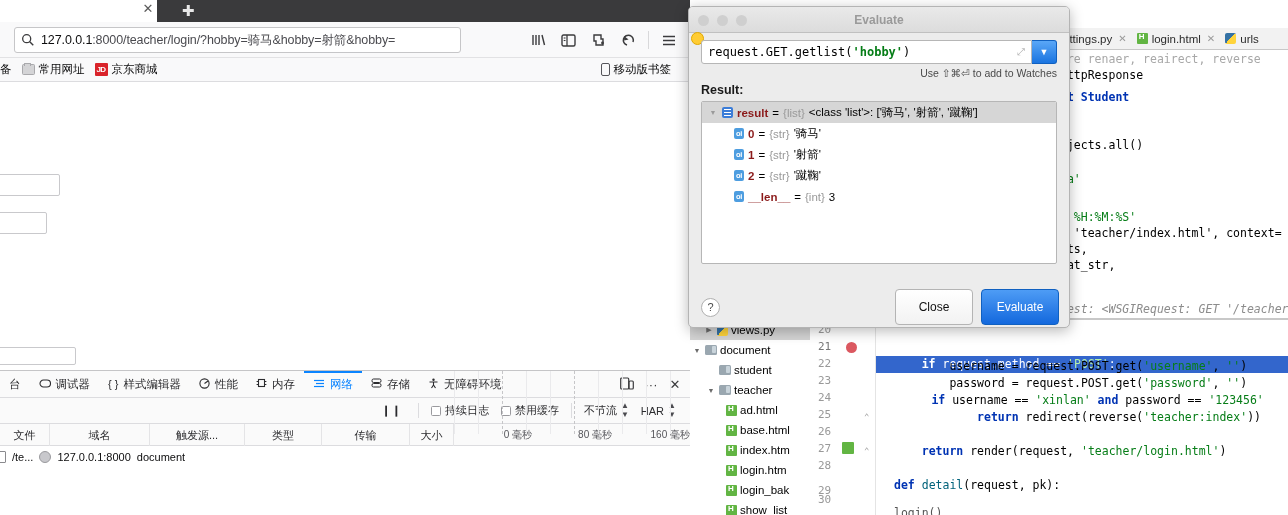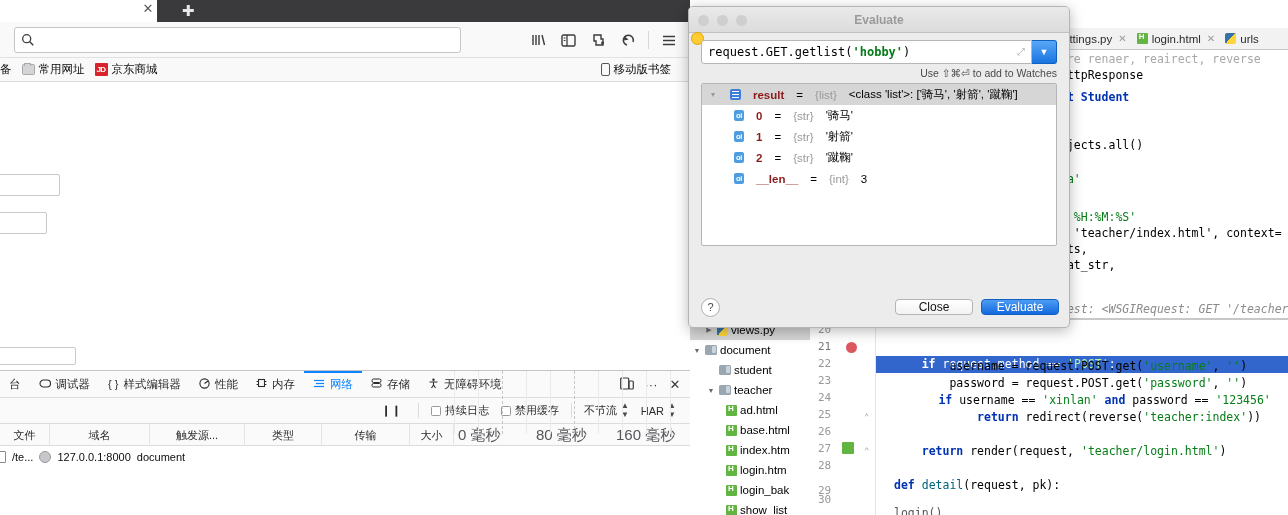--- a/index.html
+++ b/index.html
@@ -130,21 +130,21 @@
     display: flex; align-items: center; padding-left: 0px; gap: 0px;
   }
   .fbtn { font-size: 11px; color: #2b2b2e; padding: 0 9px; white-space: nowrap; }
 
   .tablehdr {
     height: 22px; background: #fafafa; border-bottom: 1px solid #dcdcdf;
     display: flex; align-items: center; font-size: 11px; color: #2b2b2e;
     position: relative;
   }
   .th { text-align: center; border-right: 1px solid #e4e4e6; height: 22px; line-height: 22px; }
-  .th.tl { border-right: none; color: #55555a; font-size: 15px; text-align: left; padding-left: 4px; }
+  .th.tl { border-right: none; color: #55555a; font-size: 10px; text-align: right; padding-left: 4px; }
   .netrow {
     height: 22px; display: flex; align-items: center; font-size: 11px; color: #0c0c0d;
     gap: 6px; position: relative;
   }
   .docicon {
     width: 10px; height: 12px; border: 1px solid #8a8a8e; background: #fff;
     border-radius: 1px; margin-left: -4px;
   }
   .globe {
     width: 12px; height: 12px; border-radius: 50%; background: #c8c8cc;
@@ -249,21 +249,21 @@
   .expr-drop {
     width: 25px; background: linear-gradient(#5aa7f7,#1a74e0); border: 1px solid #1060c0;
     border-left: none; border-radius: 0 3px 3px 0; color: #fff;
     display: flex; align-items: center; justify-content: center; font-size: 9px;
   }
   .hint { text-align: right; font-size: 10.5px; color: #4a4a4a; margin-top: 3px; margin-bottom: 4px; }
   .res-panel {
     background: #fff; border: 1px solid #b6b6b6; border-radius: 2px;
     height: 163px; overflow: hidden; font-size: 11.5px;
   }
-  .rrow { height: 21px; display: flex; align-items: center; gap: 12px; padding-left: 6px; white-space: nowrap; }
+  .rrow { height: 21px; display: flex; align-items: center; gap: 4px; padding-left: 6px; white-space: nowrap; }
   .rrow.sel { background: #d6d6d6; }
   .twisty { width: 10px; font-size: 7px; color: #9a9a9a; text-align: center; }
   .oi {
     font-size: 7.5px; background: #4d9de0; color: #fff; padding: 1px 2px;
     border-radius: 2px; font-weight: bold; letter-spacing: -0.3px;
   }
   .listic { width: 11px; height: 11px; background: #3b7dd8; border-radius: 2px; position: relative; }
   .listic:after { content: ""; position: absolute; left: 2px; top: 2px; width: 7px; height: 1px; background: #fff; box-shadow: 0 3px 0 #fff, 0 6px 0 #fff; }
   .rname { color: #8b1a1a; font-weight: bold; }
   .rtype { color: #9a9a9a; }
@@ -271,21 +271,21 @@
   .dlg-foot {
     position: absolute; left: 0; bottom: 0; width: 382px; height: 40px;
     display: flex; align-items: center; padding: 0 12px;
   }
   .helpbtn {
     width: 19px; height: 19px; border-radius: 50%; background: #fff;
     border: 1px solid #b0b0b0; font-size: 11px; color: #4a4a4a;
     display: flex; align-items: center; justify-content: center;
   }
   .btn {
-    height: 16px; min-width: 78px; border-radius: 4px; font-size: 12px;
+    height: 36px; min-width: 78px; border-radius: 4px; font-size: 12px;
     display: flex; align-items: center; justify-content: center;
     border: 1px solid #b4b4b4; background: linear-gradient(#ffffff,#f2f2f2); color: #111;
   }
   .btn.primary {
     background: linear-gradient(#4e9cf5,#1368dd); border-color: #1060c0; color: #fff;
   }
   .foot-right { margin-left: auto; display: flex; gap: 8px; }
 </style>
 </head>
 <body>
@@ -300,20 +300,21 @@
         <span class="newtab-plus">✚</span>
       </div>
     </div>
 
     <div class="navbar">
       <div class="urlbar">
         <svg class="mag" viewBox="0 0 16 16">
           <circle cx="6.5" cy="6.5" r="4.6" fill="none" stroke="#3b3b3d" stroke-width="1.5"></circle>
           <line x1="10" y1="10" x2="14" y2="14" stroke="#3b3b3d" stroke-width="1.6"></line>
         </svg>
+        <div class="urltext"><span class="host">127.0.0.1</span><span class="rest">:8000/teacher/login/?hobby=骑马&amp;hobby=射箭&amp;hobby=</span></div>
       </div>
       <div class="navicons">
         <div class="navicon">
           <svg width="16" height="14" viewBox="0 0 16 14">
               <g stroke="#3b3b3d" stroke-width="1.4">
                 <line x1="2" y1="2" x2="2" y2="12"></line>
                 <line x1="5" y1="2" x2="5" y2="12"></line>
                 <line x1="8" y1="2" x2="8" y2="12"></line>
                 <line x1="11" y1="2" x2="13.5" y2="12"></line>
               </g>
@@ -612,21 +613,21 @@
       <div style="position:absolute;left:54px;top:92px;font-size:9px;color:#9a9a9a">⌃</div>
       <div style="position:absolute;left:54px;top:126px;font-size:9px;color:#9a9a9a">⌃</div>
     </div>
 
     <div class="editor">
       <div class="hl-line">
         <div class="cl" style="left:18px; top:1px;"><span class="kw2">    if</span><span class="txt"> request.method == </span><span class="st2">'POST'</span><span class="txt">:</span></div>
       </div>
       <div class="cl" style="left:18px; top:56px;">        password = request.POST.get(<span class="st">'password'</span>, <span class="st">''</span>)</div>
       <div class="cl" style="left:18px; top:39px;">        username = request.POST.get(<span class="st">'username'</span>, <span class="st">''</span>)</div>
-      <div class="cl" style="left:7px; top:73px;">        <span class="kw">if</span> username == <span class="st">'xinlan'</span> <span class="kw">and</span> password == <span class="st">'123456'</span></div>
+      <div class="cl" style="left:0; top:73px;">        <span class="kw">if</span> username == <span class="st">'xinlan'</span> <span class="kw">and</span> password == <span class="st">'123456'</span></div>
       <div class="cl" style="left:18px; top:90px;">            <span class="kw">return</span> redirect(reverse(<span class="st">'teacher:index'</span>))</div>
       <div class="cl" style="left:18px; top:124px;">    <span class="kw">return</span> render(request, <span class="st">'teacher/login.html'</span>)</div>
       <div class="cl" style="left:18px; top:158px;"><span class="kw">def</span> <span class="fn">detail</span>(request, pk):</div>
       <div class="cl" style="left:18px; top:186px; color:#555;">login()</div>
     </div>
   </div>
 
   <div class="dialog">
     <div class="dlg-title">
       <div class="traffic">
@@ -644,20 +645,21 @@
           <span>request.GET.getlist(</span>
             <span style="color:#067d17;font-weight:bold">'hobby'</span>
             <span>)</span>
           <span class="expand-ic">⤢</span>
         </div>
         <div class="expr-drop">
           <span>▼</span>
         </div>
       </div>
       <div class="hint">Use ⇧⌘⏎ to add to Watches</div>
+      <div class="lbl">Result:</div>
 
       <div class="res-panel">
         <div class="rrow sel">
           <span class="twisty">▼</span>
           <span class="listic"></span>
           <span class="rname">result</span>
           <span>=</span>
           <span class="rtype">{list}</span>
           <span class="rval">&lt;class 'list'&gt;: ['骑马', '射箭', '蹴鞠']</span>
         </div>

